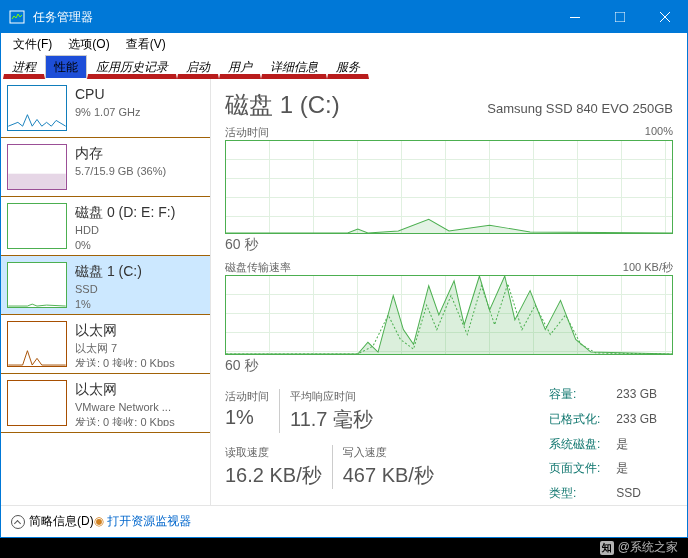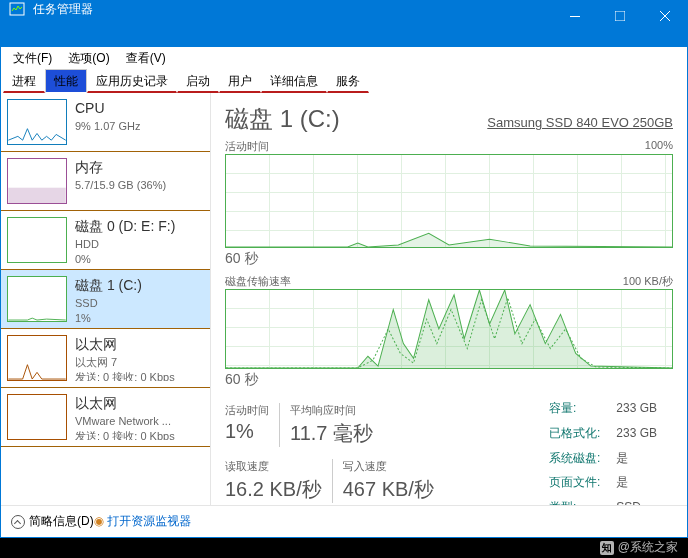--- a/index.html
+++ b/index.html
@@ -1,44 +1,44 @@
 <!DOCTYPE html>
 <html><head>
 <meta charset="utf-8">
 <style>
 * { margin: 0; padding: 0; box-sizing: border-box; font-family: "Microsoft YaHei", "Segoe UI", sans-serif; }
 body { background: #000; width: 688px; height: 558px; overflow: hidden; position: relative; }
 .window { width: 688px; height: 538px; background: #fff; border: 1px solid #0078d7; display: flex; flex-direction: column; }
-.titlebar { height: 46px; background: #0078d7; color: #fff; display: flex; align-items: flex-start; padding: 0 0 0 8px; }
+.titlebar { height: 32px; background: #0078d7; color: #fff; display: flex; align-items: center; padding: 0 0 0 8px; }
 .titlebar .icon { width: 16px; height: 16px; margin-right: 8px; display: inline-flex; }
 .titlebar .title { font-size: 12px; flex: 1; }
 .winctrl { display: flex; }
 .winctrl div { width: 45px; height: 30px; display: flex; align-items: center; justify-content: center; color: #fff; font-size: 10px; }
 .menubar { height: 22px; display: flex; align-items: center; padding: 0 4px; font-size: 12px; }
 .menubar span { padding: 2px 8px; }
 .tabs { height: 24px; display: flex; font-size: 12px; padding: 0 2px; }
 .tabs span { padding: 3px 8px; border: 1px solid transparent; }
 .tabs .active { border: 1px solid #ccc; border-bottom: 1px solid #fff; background: #1d4ed8; }
-.tabs span:not(.active) { border-bottom: 2px solid #b91c1c; }
+.tabs span:not(.active) { border-bottom: 5px solid #b91c1c; font-style: italic; }
 .content { flex: 1; display: flex; border-top: none; overflow: hidden; }
 .sidebar { width: 210px; border-right: 1px solid #e5e5e5; overflow: hidden; }
 .sideitem { height: 59px; border-bottom: 1px solid #a16207; display: flex; padding: 6px; gap: 8px; }
 .sideitem.selected { background: #cce8ff; }
 .thumb { width: 60px; height: 46px; border: 1px solid #999; background: #fff; position: relative; flex-shrink: 0; }
 .thumb.blue { border-color: #117dbb; }
 .thumb.purple { border-color: #9b4f96; }
 .thumb.green { border-color: #4CAF50; }
 .thumb.orange { border-color: #a74f01; }
 .sidetext { font-size: 11px; line-height: 1.4; overflow: hidden; white-space: nowrap; }
 .sidetitle { font-size: 14px; color: #333; }
 .sidesub { color: #666; font-size: 11px; }
 .main { flex: 1; padding: 10px 14px; position: relative; }
 .mainhead { display: flex; justify-content: space-between; align-items: baseline; margin-bottom: 4px; }
 .maintitle { font-size: 24px; color: #555; font-weight: 300; }
-.mainsub { font-size: 13px; color: #555; text-decoration: underline; }
+.mainsub { font-size: 13px; color: #555; }
 .chartlabel { display: flex; justify-content: space-between; font-size: 11px; color: #666; margin-top: 2px; }
 .chart { border: 1px solid #4CAF50; height: 94px; background: repeating-linear-gradient(to right, transparent, transparent 43px, #e0f0e0 43px, #e0f0e0 44px), repeating-linear-gradient(to bottom, transparent, transparent 18px, #e0f0e0 18px, #e0f0e0 19px); position: relative; overflow: hidden; }
 .chart2 { height: 80px; }
 .underlabel { font-size: 14px; color: #666; margin-top: 2px; margin-bottom: 6px; }
 .stats { display: flex; gap: 0; margin-top: 8px; font-size: 11px; }
 .statcol { border-left: 1px solid #ccc; padding: 0 10px; }
 .statcol:first-child { border-left: none; padding-left: 0; }
 .statlabel { color: #666; font-size: 11px; }
 .statval { font-size: 20px; color: #555; margin-top: 2px; }
 .props { font-size: 12px; line-height: 1.9; color: #555; margin-left: auto; padding-left: 20px; }

